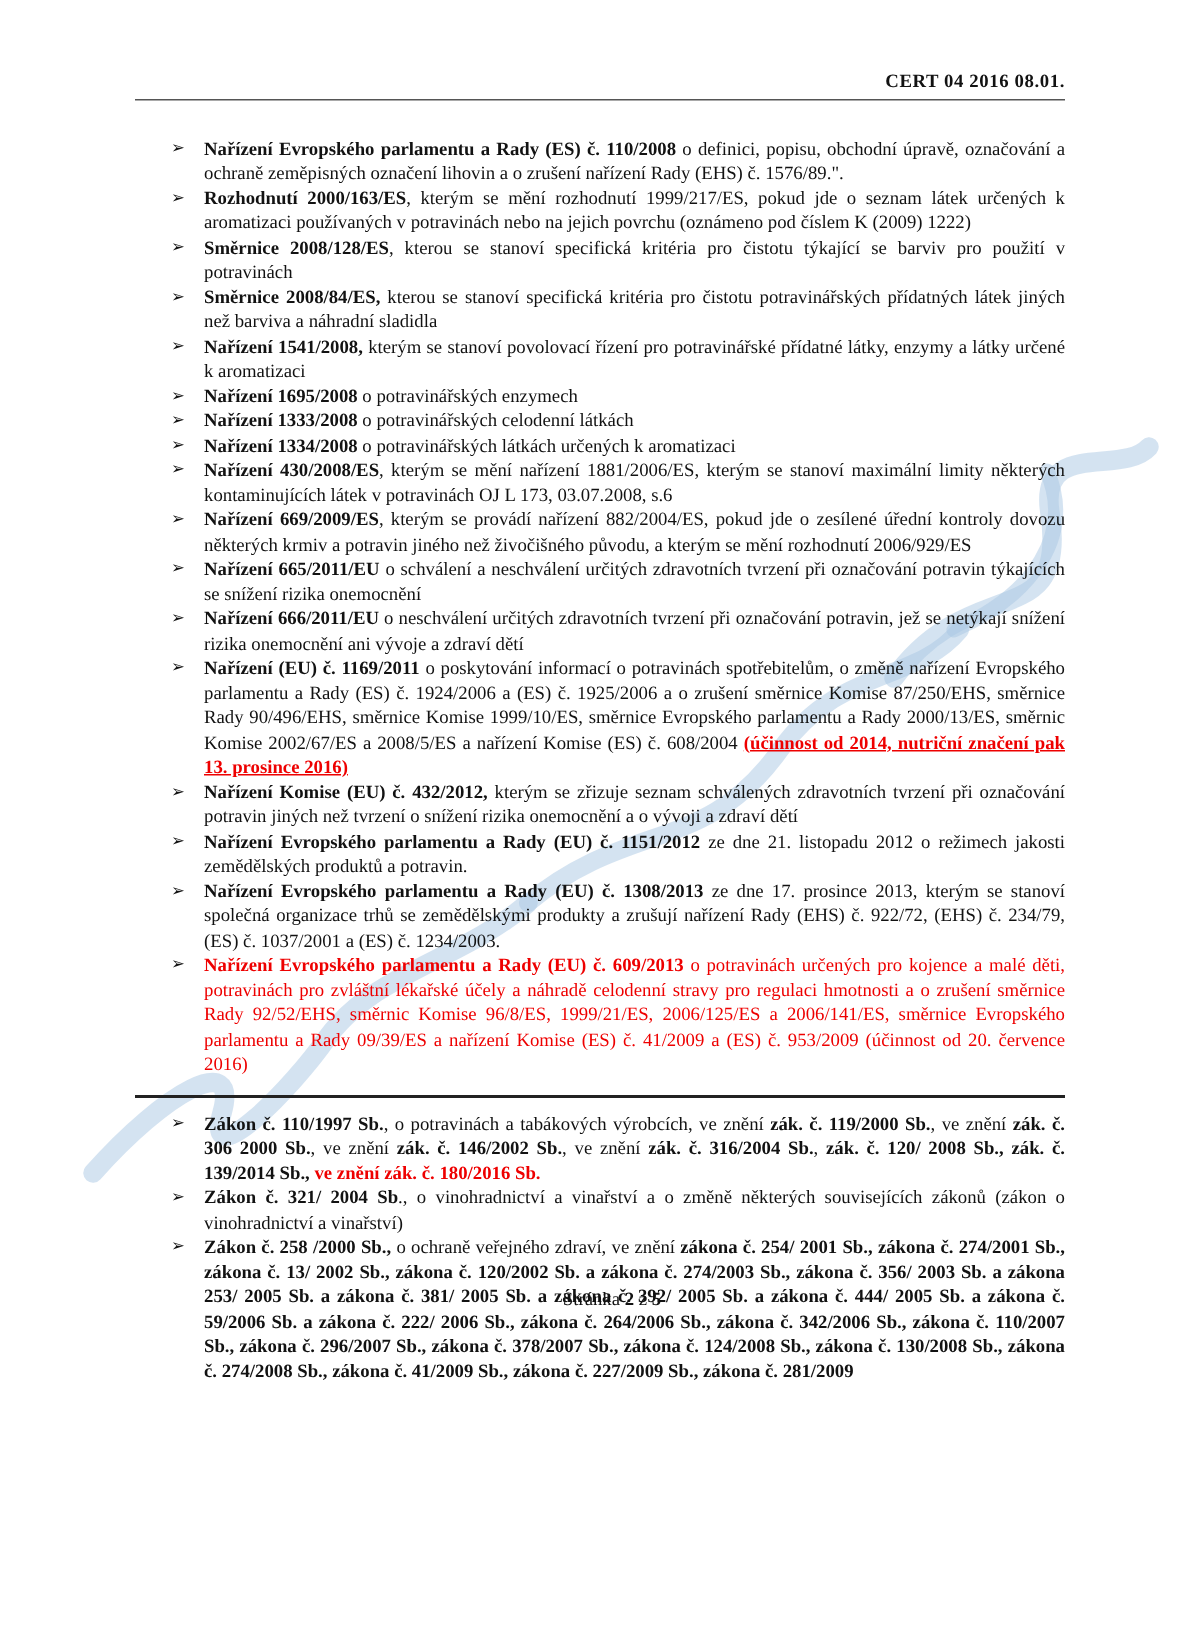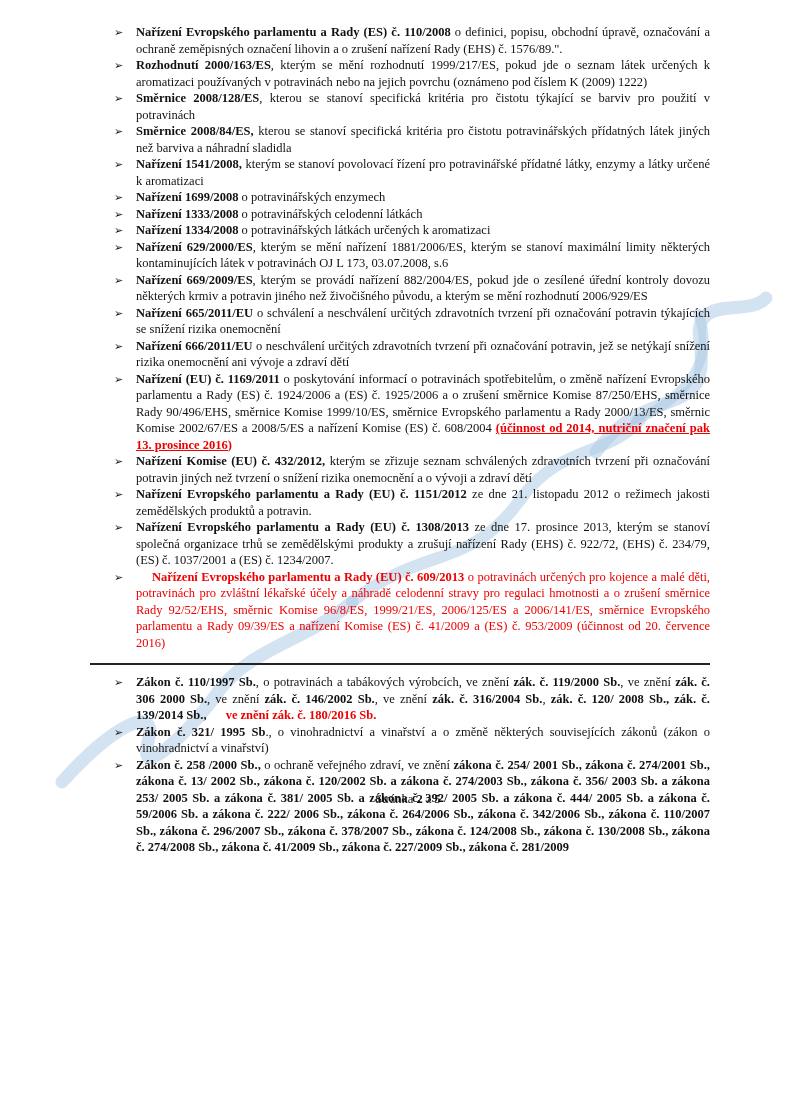--- a/index.html
+++ b/index.html
@@ -24,21 +24,21 @@
     border-bottom:1px solid #555;
   }
   .list { margin:0 90px; }
   .list.first { margin-top:24px; }
   .item { display:flex; padding-left:24px; }
   .bullet { flex:0 0 22px; font-size:11px; line-height:16.5px; color:#111; }
   .itext { flex:1; text-align:justify; }
   .seg-n { font-weight:normal; }
   .seg-b { font-weight:bold; }
   .seg-r  { color:var(--red,#ee0000); }
-  .seg-rb { color:var(--red,#ee0000); font-weight:bold;margin-left:16px; }
+  .seg-rb { color:var(--red,#ee0000); font-weight:bold; }
   .seg-rbu{ color:var(--red,#ee0000); font-weight:bold; text-decoration:underline; }
   .separator { margin:12px 90px 9px; border-top:2px solid #222; }
   .footer {
     position:absolute; left:16px; right:0; bottom:48px;
     text-align:center; z-index:1;
   }
 </style>
 </head>
 <body>
 
@@ -48,20 +48,21 @@
       <path stroke-width="13" d="M 62 782 C 110 728, 160 700, 148 742 C 136 786, 196 724, 218 692 C 250 648, 308 640, 352 602"></path>
       <path stroke-width="12" d="M 352 602 C 420 546, 470 570, 520 500 C 560 444, 610 456, 640 420"></path>
       <path stroke-width="13" d="M 596 452 C 648 380, 712 424, 700 342 C 692 292, 748 318, 766 298"></path>
       <path stroke-width="10" d="M 636 420 C 690 396, 716 356, 698 314"></path>
     </g>
   </svg>
 </div>
 
 <div class="page">
 
+  <div class="header">CERT 04 2016 08.01.</div>
 
   <div class="list first">
       <div class="item">
         <span class="bullet">➢</span>
         <span class="itext"><span class="seg-b">Nařízení Evropského parlamentu a Rady (ES) č. 110/2008</span><span class="seg-n"> o definici, popisu, obchodní úpravě, označování a ochraně zeměpisných označení lihovin a o zrušení nařízení Rady (EHS) č. 1576/89.".</span></span>
       </div>
       <div class="item">
         <span class="bullet">➢</span>
         <span class="itext"><span class="seg-b">Rozhodnutí 2000/163/ES</span><span class="seg-n">, kterým se mění rozhodnutí 1999/217/ES, pokud jde o seznam látek určených k aromatizaci používaných v potravinách nebo na jejich povrchu (oznámeno pod číslem K (2009) 1222)</span></span>
       </div>
@@ -72,33 +73,33 @@
       <div class="item">
         <span class="bullet">➢</span>
         <span class="itext"><span class="seg-b">Směrnice 2008/84/ES,</span><span class="seg-n"> kterou se stanoví specifická kritéria pro čistotu potravinářských přídatných látek jiných než barviva a náhradní sladidla</span></span>
       </div>
       <div class="item">
         <span class="bullet">➢</span>
         <span class="itext"><span class="seg-b">Nařízení 1541/2008,</span><span class="seg-n"> kterým se stanoví povolovací řízení pro potravinářské přídatné látky, enzymy a látky určené k aromatizaci</span></span>
       </div>
       <div class="item">
         <span class="bullet">➢</span>
-        <span class="itext"><span class="seg-b">Nařízení 1699/2008</span><span class="seg-n"> o potravinářských enzymech</span></span>
+        <span class="itext"><span class="seg-b">Nařízení 1695/2008</span><span class="seg-n"> o potravinářských enzymech</span></span>
       </div>
       <div class="item">
         <span class="bullet">➢</span>
         <span class="itext"><span class="seg-b">Nařízení 1333/2008</span><span class="seg-n"> o potravinářských celodenní látkách</span></span>
       </div>
       <div class="item">
         <span class="bullet">➢</span>
         <span class="itext"><span class="seg-b">Nařízení 1334/2008</span><span class="seg-n"> o potravinářských látkách určených k aromatizaci</span></span>
       </div>
       <div class="item">
         <span class="bullet">➢</span>
-        <span class="itext"><span class="seg-b">Nařízení 629/2000/ES</span><span class="seg-n">, kterým se mění nařízení 1881/2006/ES, kterým se stanoví maximální limity některých kontaminujících látek v potravinách OJ L 173, 03.07.2008, s.6</span></span>
+        <span class="itext"><span class="seg-b">Nařízení 430/2008/ES</span><span class="seg-n">, kterým se mění nařízení 1881/2006/ES, kterým se stanoví maximální limity některých kontaminujících látek v potravinách OJ L 173, 03.07.2008, s.6</span></span>
       </div>
       <div class="item">
         <span class="bullet">➢</span>
         <span class="itext"><span class="seg-b">Nařízení 669/2009/ES</span><span class="seg-n">, kterým se provádí nařízení 882/2004/ES, pokud jde o zesílené úřední kontroly dovozu některých krmiv a potravin jiného než živočišného původu, a kterým se mění rozhodnutí 2006/929/ES</span></span>
       </div>
       <div class="item">
         <span class="bullet">➢</span>
         <span class="itext"><span class="seg-b">Nařízení 665/2011/EU</span><span class="seg-n"> o schválení a neschválení určitých zdravotních tvrzení při označování potravin týkajících se snížení rizika onemocnění</span></span>
       </div>
       <div class="item">
@@ -112,38 +113,38 @@
       <div class="item">
         <span class="bullet">➢</span>
         <span class="itext"><span class="seg-b">Nařízení Komise (EU) č. 432/2012,</span><span class="seg-n"> kterým se zřizuje seznam schválených zdravotních tvrzení při označování potravin jiných než tvrzení o snížení rizika onemocnění a o vývoji a zdraví dětí</span></span>
       </div>
       <div class="item">
         <span class="bullet">➢</span>
         <span class="itext"><span class="seg-b">Nařízení Evropského parlamentu a Rady (EU) č. 1151/2012</span><span class="seg-n"> ze dne 21. listopadu 2012 o režimech jakosti zemědělských produktů a potravin.</span></span>
       </div>
       <div class="item">
         <span class="bullet">➢</span>
-        <span class="itext"><span class="seg-b">Nařízení Evropského parlamentu a Rady (EU) č. 1308/2013</span><span class="seg-n"> ze dne 17. prosince 2013, kterým se stanoví společná organizace trhů se zemědělskými produkty a zrušují nařízení Rady (EHS) č. 922/72, (EHS) č. 234/79, (ES) č. 1037/2001 a (ES) č. 1234/2007.</span></span>
+        <span class="itext"><span class="seg-b">Nařízení Evropského parlamentu a Rady (EU) č. 1308/2013</span><span class="seg-n"> ze dne 17. prosince 2013, kterým se stanoví společná organizace trhů se zemědělskými produkty a zrušují nařízení Rady (EHS) č. 922/72, (EHS) č. 234/79, (ES) č. 1037/2001 a (ES) č. 1234/2003.</span></span>
       </div>
       <div class="item">
         <span class="bullet">➢</span>
         <span class="itext"><span class="seg-rb">Nařízení Evropského parlamentu a Rady (EU) č. 609/2013</span><span class="seg-r"> o potravinách určených pro kojence a malé děti, potravinách pro zvláštní lékařské účely a náhradě celodenní stravy pro regulaci hmotnosti a o zrušení směrnice Rady 92/52/EHS, směrnic Komise 96/8/ES, 1999/21/ES, 2006/125/ES a 2006/141/ES, směrnice Evropského parlamentu a Rady 09/39/ES a nařízení Komise (ES) č. 41/2009 a (ES) č. 953/2009 (účinnost od 20. července 2016)</span></span>
       </div>
     </div>
 
   <div class="separator"></div>
 
   <div class="list">
       <div class="item">
         <span class="bullet">➢</span>
         <span class="itext"><span class="seg-b">Zákon č. 110/1997 Sb.</span><span class="seg-n">, o potravinách a tabákových výrobcích, ve znění </span><span class="seg-b">zák. č. 119/2000 Sb.</span><span class="seg-n">, ve znění </span><span class="seg-b">zák. č. 306 2000 Sb.</span><span class="seg-n">, ve znění </span><span class="seg-b">zák. č. 146/2002 Sb.</span><span class="seg-n">, ve znění </span><span class="seg-b">zák. č. 316/2004 Sb.</span><span class="seg-n">, </span><span class="seg-b">zák. č. 120/ 2008 Sb., zák. č. 139/2014 Sb., </span><span class="seg-rb">ve znění zák. č. 180/2016 Sb.</span></span>
       </div>
       <div class="item">
         <span class="bullet">➢</span>
-        <span class="itext"><span class="seg-b">Zákon č. 321/ 1995 Sb</span><span class="seg-n">., o vinohradnictví a vinařství a o změně některých souvisejících zákonů (zákon o vinohradnictví a vinařství)</span></span>
+        <span class="itext"><span class="seg-b">Zákon č. 321/ 2004 Sb</span><span class="seg-n">., o vinohradnictví a vinařství a o změně některých souvisejících zákonů (zákon o vinohradnictví a vinařství)</span></span>
       </div>
       <div class="item">
         <span class="bullet">➢</span>
         <span class="itext"><span class="seg-b">Zákon č. 258 /2000 Sb.,</span><span class="seg-n"> o ochraně veřejného zdraví, ve znění </span><span class="seg-b">zákona č. 254/ 2001 Sb., zákona č. 274/2001 Sb., zákona č. 13/ 2002 Sb., zákona č. 120/2002 Sb. a zákona č. 274/2003 Sb., zákona č. 356/ 2003 Sb. a zákona 253/ 2005 Sb. a zákona č. 381/ 2005 Sb. a zákona č. 392/ 2005 Sb. a zákona č. 444/ 2005 Sb. a zákona č. 59/2006 Sb. a zákona č. 222/ 2006 Sb., zákona č. 264/2006 Sb., zákona č. 342/2006 Sb., zákona č. 110/2007 Sb., zákona č. 296/2007 Sb., zákona č. 378/2007 Sb., zákona č. 124/2008 Sb., zákona č. 130/2008 Sb., zákona č. 274/2008 Sb., zákona č. 41/2009 Sb., zákona č. 227/2009 Sb., zákona č. 281/2009</span></span>
       </div>
     </div>
 
   <div class="footer"><span>Stránka </span><span class="seg-b">2</span><span> z </span><span class="seg-b">5</span></div>
 
 </div>

